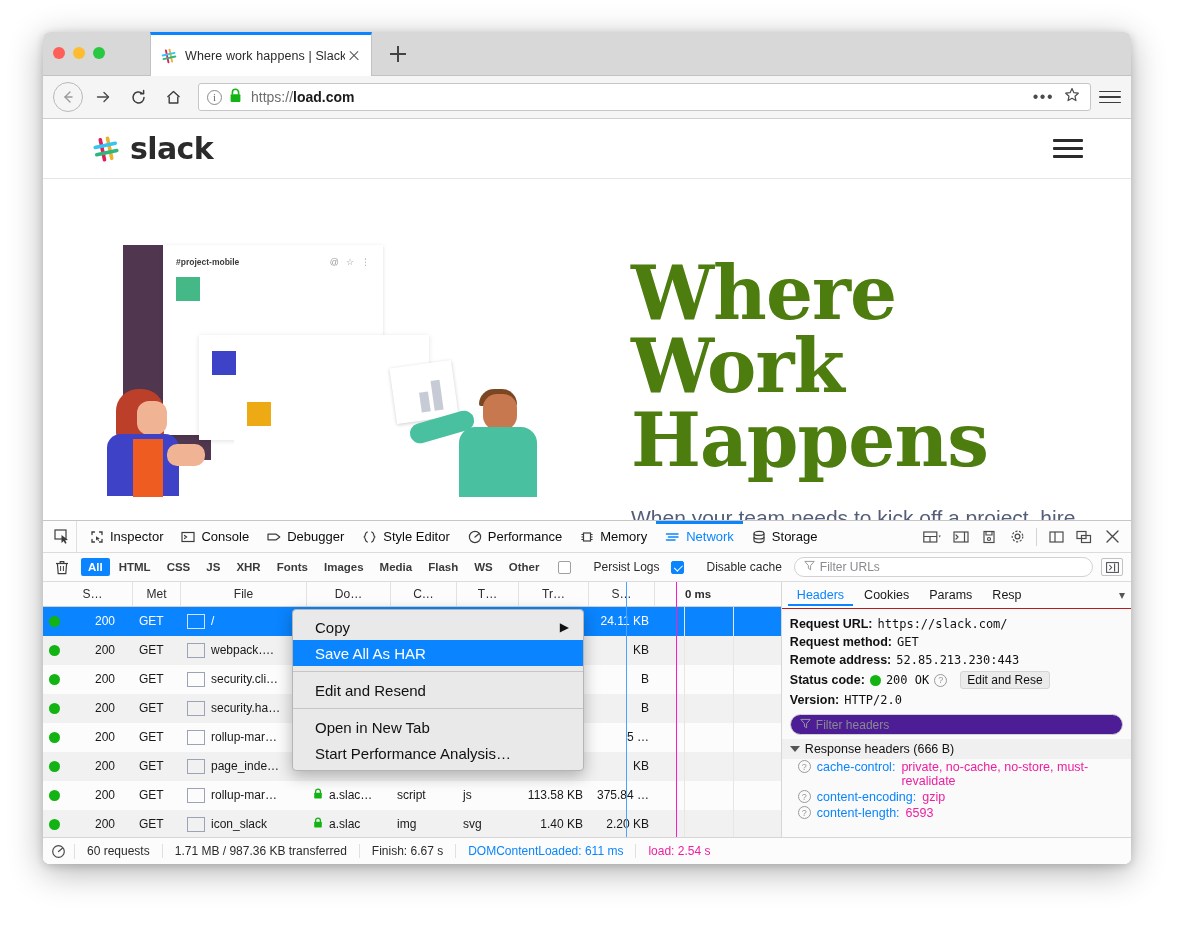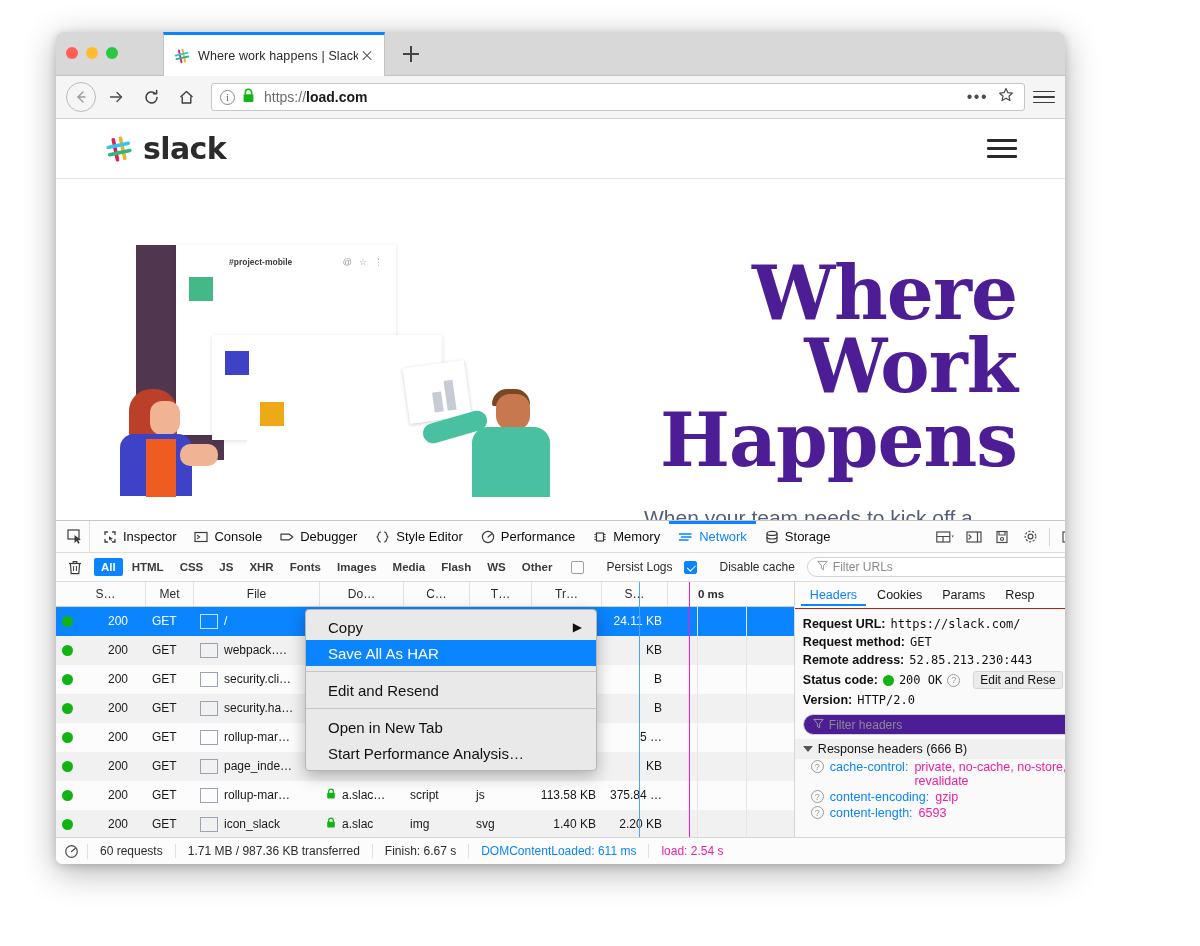--- a/index.html
+++ b/index.html
@@ -12,22 +12,22 @@
   }
   #root {
     position: relative;
     width: 1200px; height: 946px;
     background: #ffffff;
   }
 
   
   .browser-window {
     position: absolute;
-    left: 56px; top: 32px;
-    width: 1009px; height: 832px;
+    left: 43px; top: 32px;
+    width: 1088px; height: 832px;
     background: #ffffff;
     border-radius: 7px;
     box-shadow: 0 8px 34px rgba(0,0,0,0.30), 0 2px 8px rgba(0,0,0,0.16);
     overflow: hidden;
   }
 
   
   .tabstrip {
     position: relative;
     height: 44px;
@@ -176,24 +176,23 @@
   .hero-art {
     flex: 0 0 520px;
     position: relative; height: 340px;
   }
   .hero-copy { flex: 1 1 auto; padding-top: 18px; }
   .hero-title {
     font-family: "DejaVu Serif", serif;
     font-weight: 700;
     font-size: 74px;
     line-height: 0.99;
-    color: #4c1d95;
+    color: #4d7c0f;
     letter-spacing: -1px;
     margin: 0;
-    text-align: right;
   }
   .hero-sub {
     margin: 26px 0 0 0;
     font-size: 21px;
     line-height: 1.42;
     color: #545d79;
     max-width: 470px;
   }
 
   
@@ -202,21 +201,20 @@
     width: 88px; height: 215px; background: #50364f;
   }
   .ill-card {
     position: absolute; left: 72px; top: 6px;
     width: 220px; height: 190px; background: #fff;
     box-shadow: 0 1px 4px rgba(0,0,0,0.13);
   }
   .ill-card-hdr {
     display:flex; align-items:center; justify-content:space-between;
     padding: 12px 13px 0 13px;
-    margin-left: 40px;
   }
   .ill-chan { font-size: 8.5px; font-weight: 700; color: #3b3b3b; }
   .ill-hdr-icons { display:flex; gap:7px; align-items:center; color:#9a9a9a; font-size:9px;}
   .ill-msg { display:flex; gap:8px; padding: 10px 13px 0 13px; }
   .ill-sq { width: 24px; height: 24px; flex:0 0 24px;}
   .ill-sq.green { background:#44b886; }
   .ill-sq.blue  { background:#3d42c6; }
   .ill-sq.gold  { background:#edaa14; }
   .ill-lines { flex:1 1 auto; padding-top:3px;}
   .ill-line { height: 6px; background:#e4e4e4; margin-bottom: 5px; border-radius:1px;}

